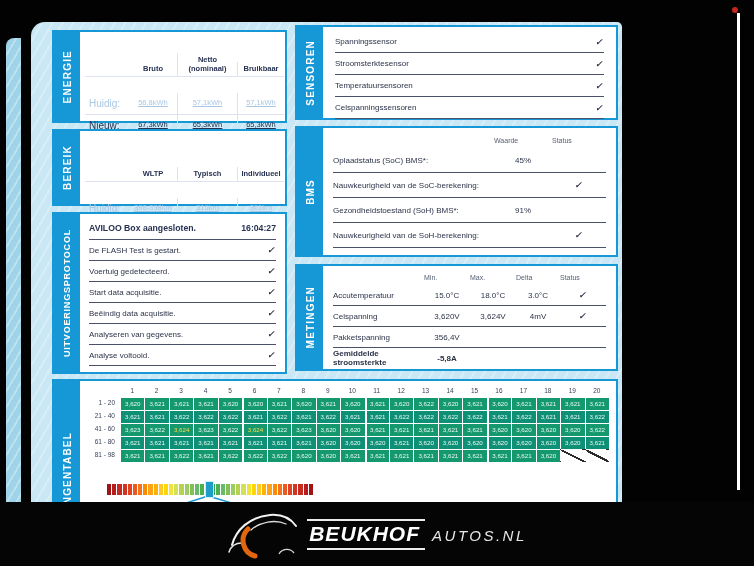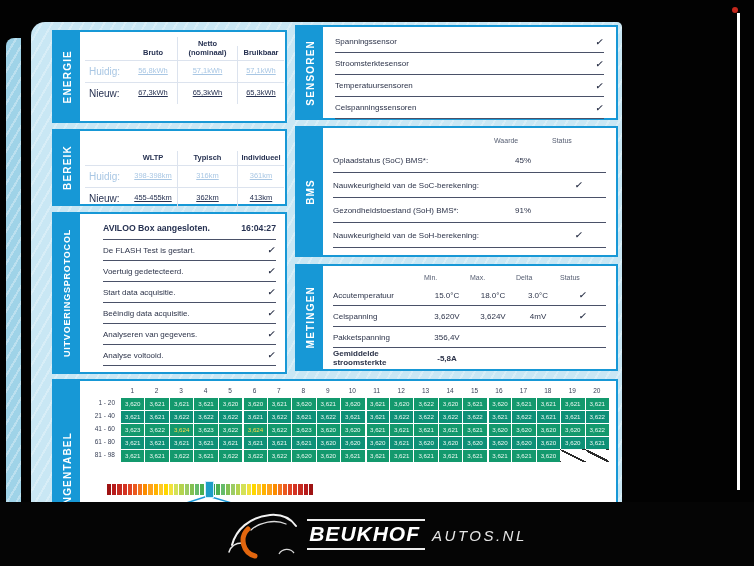--- a/index.html
+++ b/index.html
@@ -20,21 +20,21 @@
     letter-spacing:1.2px;white-space:nowrap;}
   .content{flex:1;position:relative;box-sizing:border-box;}
 
   
   .stat{display:grid;grid-template-columns:44px 48px 60px 47px;padding:5px 3px 2px 5px;}
   .st-h{font-weight:700;font-size:7.5px;color:var(--navy);text-align:center;align-self:end;
     padding:2px 1px 3px;line-height:1.2;}
   .st-l{font-size:10px;text-align:left;padding:5px 4px;}
   .st-v{font-size:7.5px;text-align:center;padding:5px 1px;text-decoration:underline;}
   .cur{color:var(--lightblue);} .new{color:var(--navy);}
-  .sep{border-left:1px solid var(--ul-light);} .ul{border-bottom:1px solid var(--ul-light);}
+  .sep{border-left:1px solid var(--ul-light);} .ul{border-bottom:1px solid var(--ul-light);margin-top:16px;}
 
   
   .p-wrap{padding:2px 9px 0 9px;}
   .p-head{display:flex;justify-content:space-between;align-items:center;height:23px;
     border-bottom:1px solid var(--ul-dark);font-weight:700;font-size:8.7px;color:var(--navy);}
   .p-row{display:flex;justify-content:space-between;align-items:center;height:20px;
     border-bottom:1px solid var(--ul-dark);font-size:8px;color:#2c3349;}
   .check{font-size:9px;color:#2c3349;font-weight:700;transform:skewX(-12deg);}
   .s-wrap{padding:4px 12px 0 12px;}
   .s-row{display:flex;justify-content:space-between;align-items:center;height:21px;
@@ -131,21 +131,21 @@
             <div class="st-v cur sep ul">316km</div>
             <div class="st-v cur sep ul">361km</div>
             <div class="st-l new">Nieuw:</div>
             <div class="st-v new">455-455km</div>
             <div class="st-v new sep">362km</div>
             <div class="st-v new sep">413km</div>
           </div>
         </div>
     </div>
 
-    <div class="panel" style="left:21px;top:190px;width:235px;height:162px;gap:14px;">
+    <div class="panel" style="left:21px;top:190px;width:235px;height:162px;">
       <div class="tab">
         <span style="font-size:9px;letter-spacing:.8px;">UITVOERINGSPROTOCOL</span>
       </div>
       <div class="content">
         <div class="p-wrap">
           <div class="p-head">
             <span>AVILOO Box aangesloten.</span>
             <span>16:04:27</span>
           </div>
           <div id="protocol-steps">

